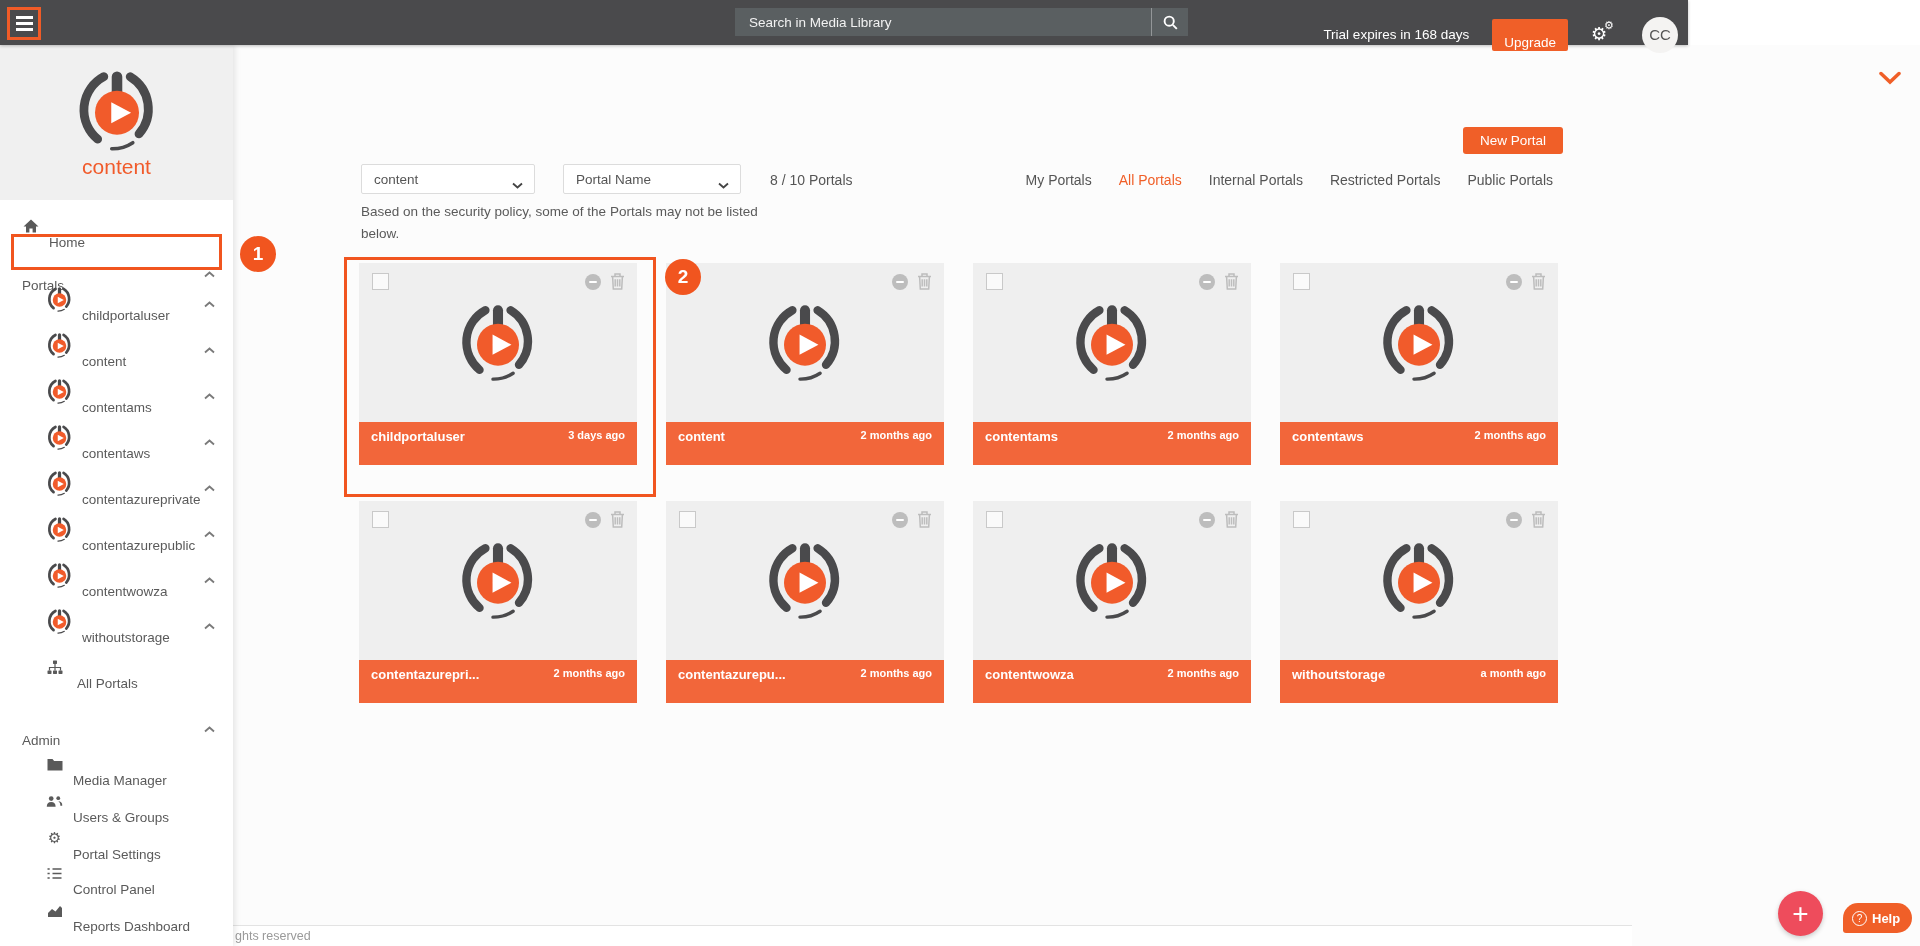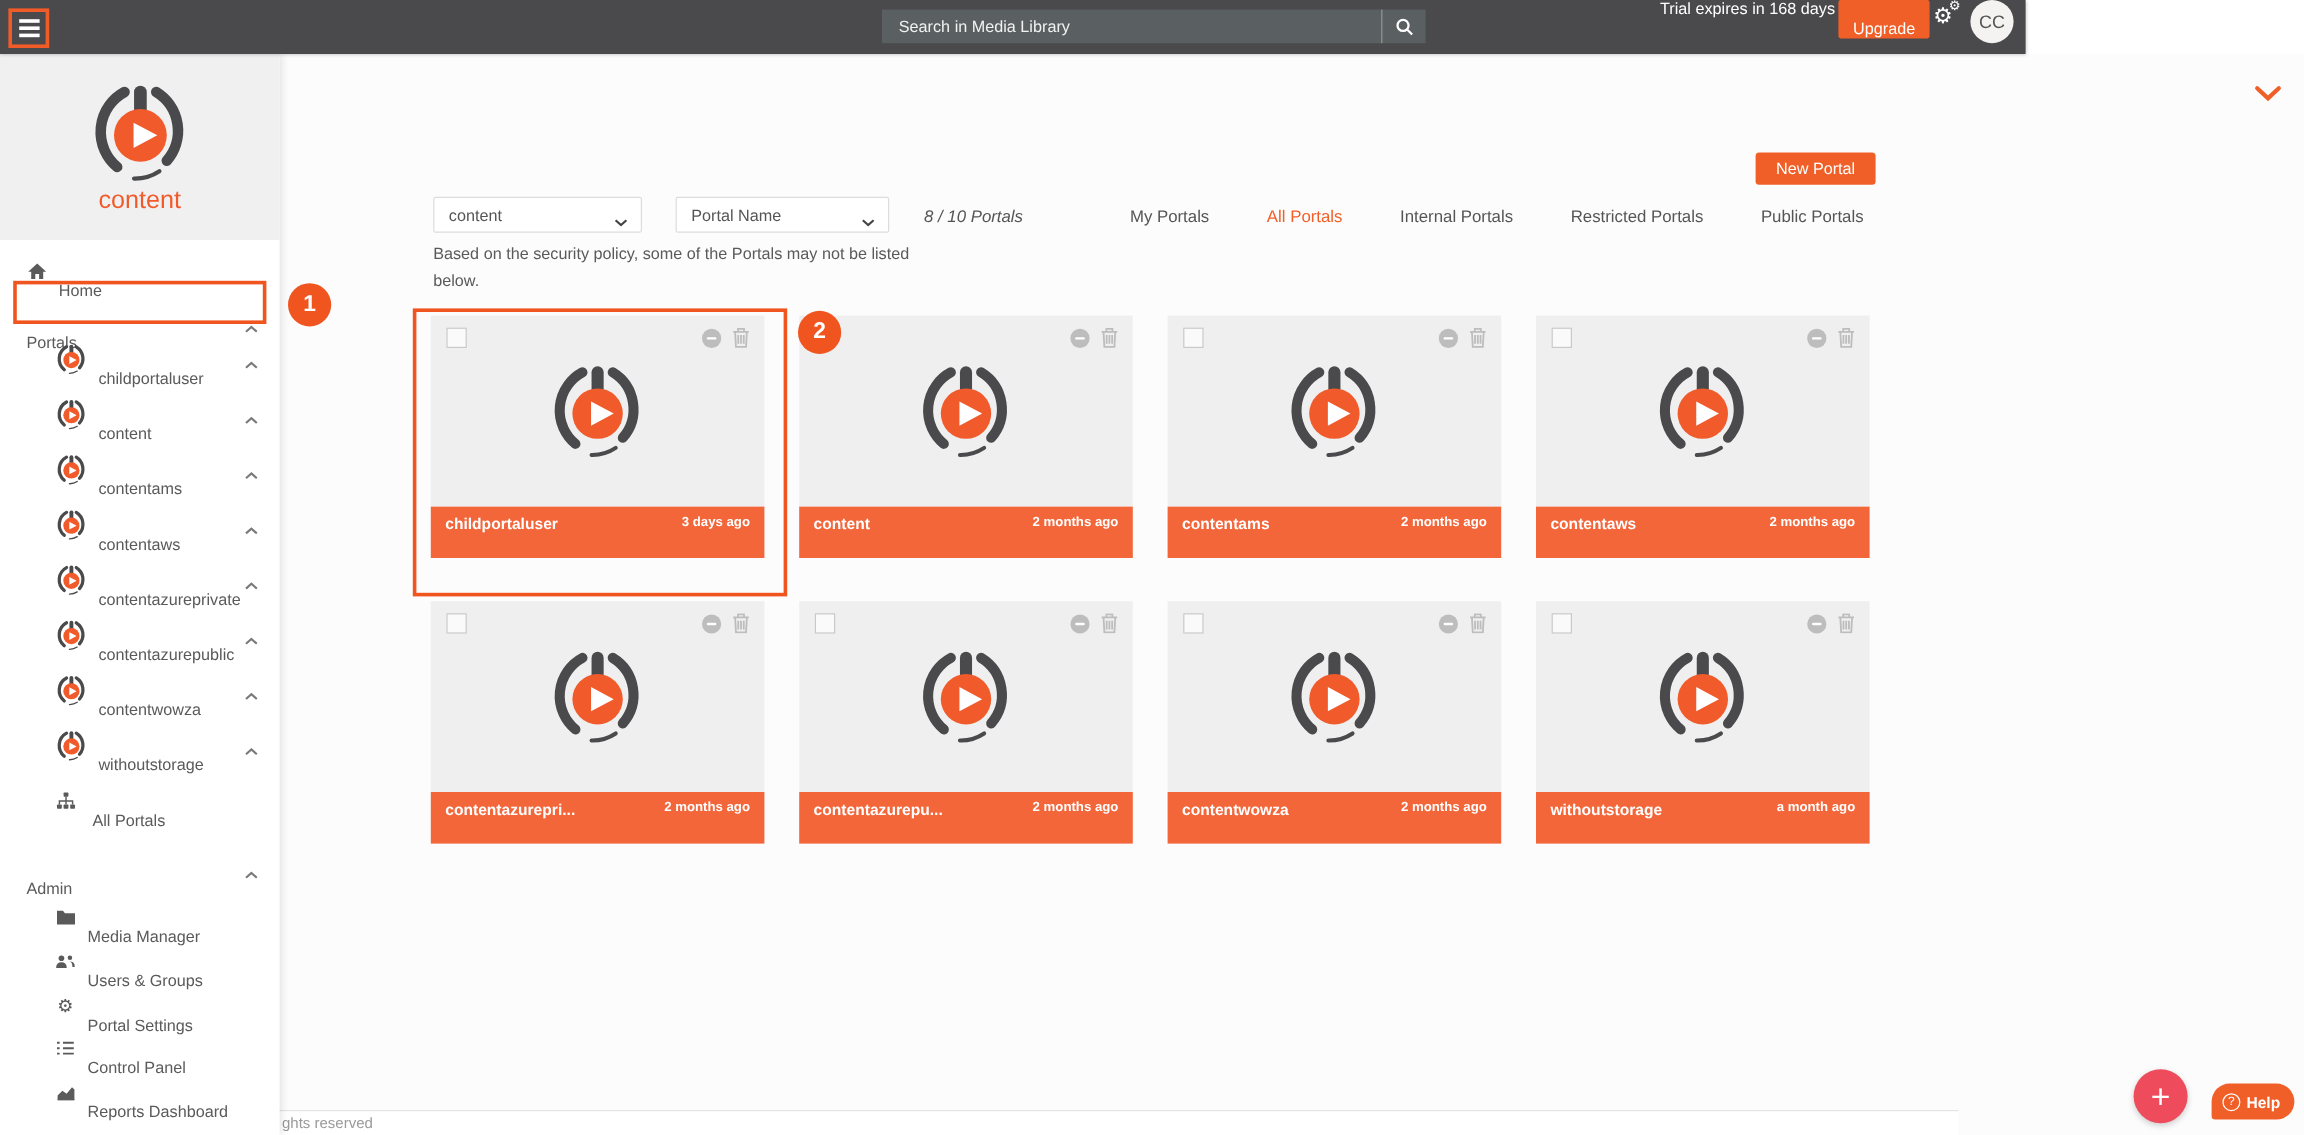--- a/index.html
+++ b/index.html
@@ -13,22 +13,22 @@
     border:3px solid #f05b27; display:flex; flex-direction:column;
     justify-content:center; align-items:center; gap:3px; cursor:pointer; }
   .hamburger i { display:block; width:17px; height:3px; background:#fff; }
   .searchwrap { position:absolute; left:735px; top:8px; width:453px; height:28px;
     background:#5a5f61; display:flex; }
   .searchwrap input { flex:1; background:transparent; border:none; outline:none;
     color:#f2f2f2; font-size:13.5px; padding:0 14px; font-family:"Liberation Sans",sans-serif; }
   .searchwrap input::placeholder { color:#f2f2f2; opacity:1; }
   .searchbtn { width:37px; border-left:1px solid rgba(255,255,255,.35);
     display:flex; align-items:center; justify-content:center; cursor:pointer; }
-  .topright { position:absolute; right:10px; top:0; height:45px;
-    display:flex; align-items:flex-start; gap:3px; }
+  .topright { position:absolute; right:10px; top:12px; height:45px;
+    display:flex; align-items:center; gap:23px; }
   .trial { color:#fff; font-size:13.5px; }
   .upgrade { height:26px; padding:16px 12px; background:#f05f28; color:#fff;
     font-size:13.5px; border:none; border-radius:2px; cursor:pointer;
     font-family:"Liberation Sans",sans-serif; }
   .cogs { position:relative; color:#fff; width:28px; height:28px; cursor:pointer; }
   .cogs .g1 { position:absolute; left:0; top:2px; font-size:18px; }
   .cogs .g2 { position:absolute; left:13px; top:-2px; font-size:11px; }
   .avatar { width:36px; height:36px; border-radius:50%; background:#f4f3f2;
     color:#555; font-size:15px; display:flex; align-items:center;
     justify-content:center; cursor:pointer; }
@@ -56,24 +56,24 @@
   .header-chevron { position:absolute; left:1646px; top:26px; cursor:pointer; }
   .new-portal { position:absolute; left:1230px; top:82px; width:100px; height:27px;
     background:#f05f28; color:#fff; font-size:13.5px; border:none; border-radius:3px;
     cursor:pointer; font-family:"Liberation Sans",sans-serif; }
   .fselect { position:absolute; top:119px; height:30px; background:#fff;
     border:1px solid #dcdcdc; border-radius:2px; color:#555; font-size:13.5px;
     display:flex; align-items:center; padding:0 12px; cursor:pointer; }
   .fselect .sel-chev { position:absolute; right:11px; top:12px; }
   .sel-portal { left:128px; width:174px; }
   .sel-sort { left:330px; width:178px; }
-  .count { position:absolute; left:537px; top:127px; color:#555; font-size:14px;font-style:italic; }
+  .count { position:absolute; left:537px; top:127px; color:#555; font-size:14px; }
   .tabs { position:absolute; right:367px; top:127px; display:flex; gap:27px;
     font-size:14px; color:#555; }
-  .tab { cursor:pointer;margin-left:21px; }
+  .tab { cursor:pointer; }
   .tab.active { color:#f05f28; }
   .note { position:absolute; left:128px; top:156px; width:400px; color:#5a5a5a;
     font-size:13.5px; line-height:1.65; }
 
   
   .grid { position:absolute; left:126px; top:218px;
     display:grid; grid-template-columns:repeat(4,278px); column-gap:29px; row-gap:36px; }
   .card { width:278px; height:202px; cursor:pointer; }
   .card-top { position:relative; width:278px; height:159px; background:#efefef; }
   .cb { position:absolute; left:13px; top:10px; width:17px; height:17px;

